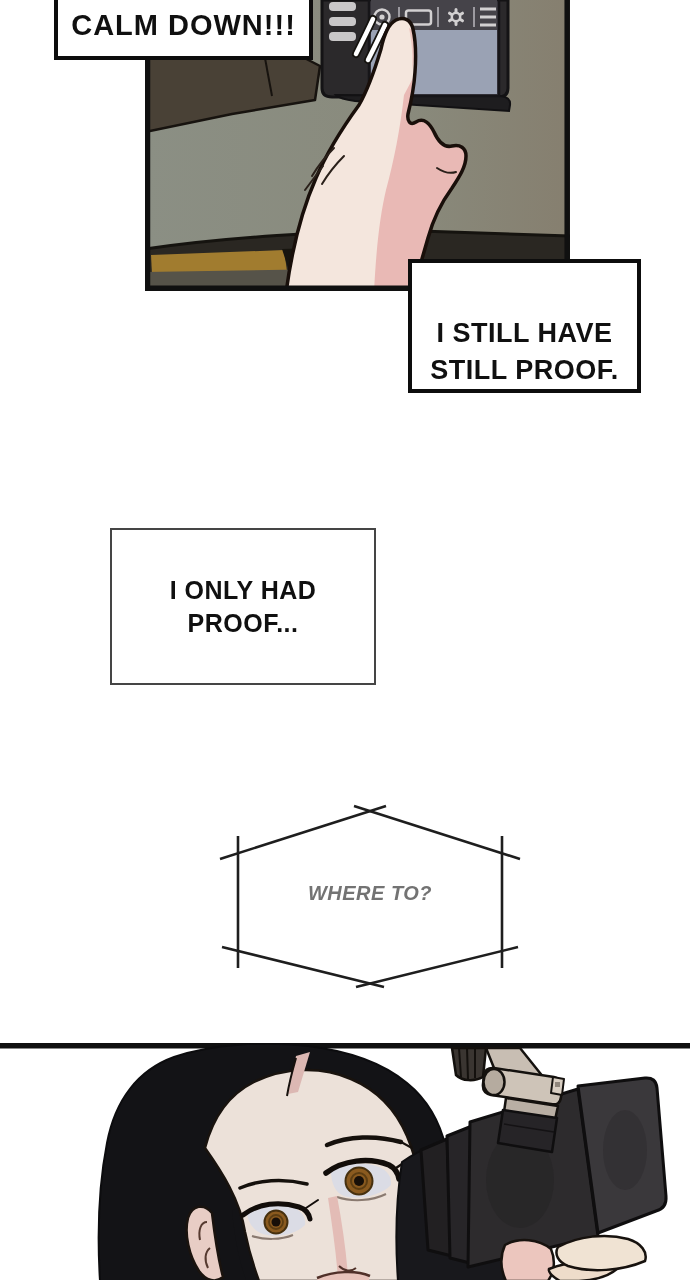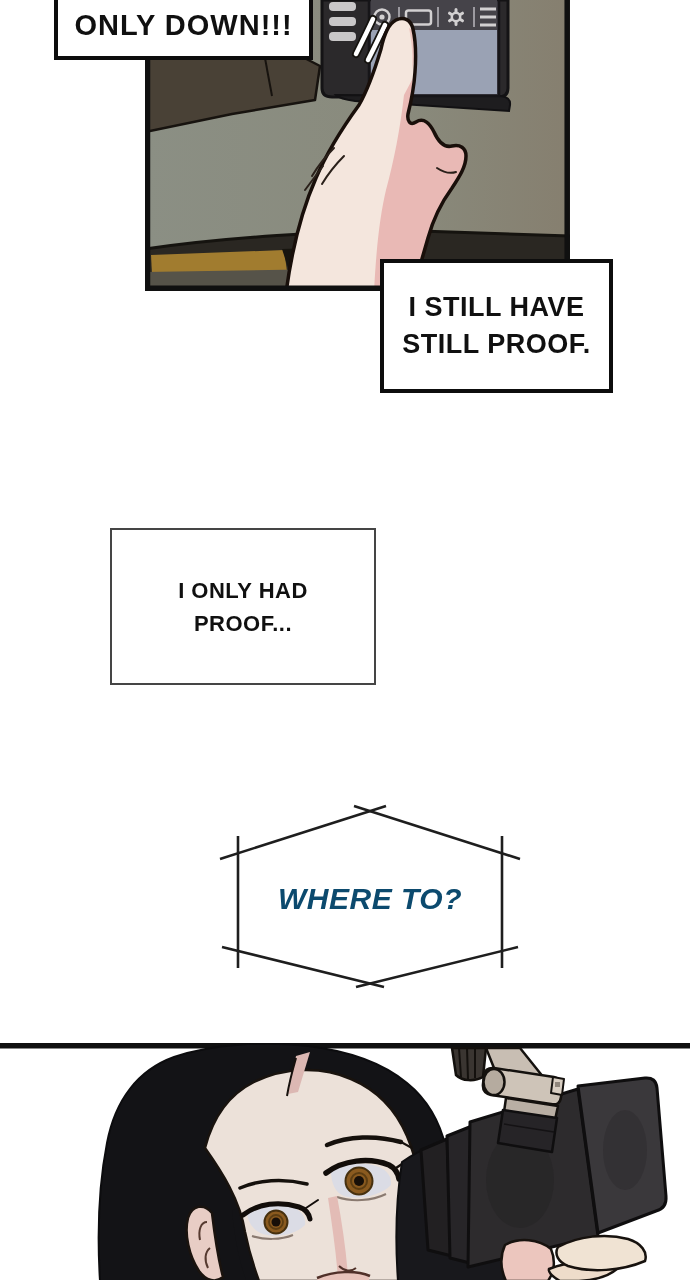--- a/index.html
+++ b/index.html
@@ -4,26 +4,26 @@
 <style>
   html,body{margin:0;padding:0;}
   body{width:690px;height:1280px;background:#ffffff;font-family:"Liberation Sans",sans-serif;}
   .stage{position:relative;width:690px;height:1280px;overflow:hidden;background:#fff;}
   svg.art{position:absolute;left:0;top:0;z-index:1;display:block;}
   .bubble{position:absolute;background:#ffffff;color:#101010;z-index:3;
           display:flex;flex-direction:column;align-items:center;justify-content:center;
           text-align:center;font-weight:bold;}
   #bubble-calm{left:54px;top:-34px;width:251px;height:72px;border:4px solid #0d0d0d;
                justify-content:flex-end;padding-bottom:14px;font-size:29px;letter-spacing:1px;}
-  #bubble-proof{left:380px;top:259px;width:225px;height:126px;border:4px solid #0d0d0d;
-                font-size:27px;line-height:37px;letter-spacing:0.5px;}
+  #bubble-proof{left:408px;top:259px;width:225px;height:126px;border:4px solid #0d0d0d;
+                font-size:27px;line-height:37px;letter-spacing:0.5px;justify-content:flex-end;}
   #bubble-passenger{left:110px;top:528px;width:262px;height:153px;border:2.5px solid #454545;
-                    font-size:22px;line-height:33px;letter-spacing:0.5px;}
+                    font-size:25px;line-height:33px;letter-spacing:0.5px;}
   #hex-label{position:absolute;left:258px;top:882px;width:224px;z-index:3;text-align:center;
-             font-size:30px;font-weight:bold;font-style:italic;letter-spacing:0.5px;color:#0c4a6e;}
+             font-size:20px;font-weight:bold;font-style:italic;letter-spacing:0.5px;color:#737373;}
 </style>
 </head>
 <body>
 
 <div class="stage">
 
 <svg class="art" width="690" height="1280" viewBox="0 0 690 1280">
   <defs>
     <linearGradient id="wallGrad" x1="0" y1="0" x2="1" y2="0">
       <stop offset="0" stop-color="#8b8f84"></stop>
@@ -231,21 +231,21 @@
     <g>
       <path d="M505,1245 C519,1237 539,1239 551,1249 C556,1261 554,1273 548,1281 L506,1281 C500,1268 500,1256 505,1245 Z" fill="#ecc6be" stroke="#17120e" stroke-width="2.5"></path>
       <path d="M549,1269 C568,1261 598,1260 620,1266 C612,1275 597,1280 579,1281 L560,1281 C553,1277 548,1273 549,1269 Z" fill="#eedcca" stroke="#17120e" stroke-width="2.5"></path>
       <path d="M558,1247 C578,1236 606,1233 628,1239 C641,1243 648,1252 645,1261
                C622,1271 590,1273 568,1266 C558,1262 554,1254 558,1247 Z" fill="#f0e3d3" stroke="#17120e" stroke-width="2.5"></path>
     </g>
   </g>
 </svg>
 
 <div class="bubble" id="bubble-calm">
-  <span>ONLY DOWN!!!</span>
+  <span>CALM DOWN!!!</span>
 </div>
 
 <div class="bubble" id="bubble-proof">
   <span>I STILL HAVE</span>
   <span>STILL PROOF.</span>
 </div>
 
 <div class="bubble" id="bubble-passenger">
   <span>I ONLY HAD</span>
   <span>PROOF...</span>

